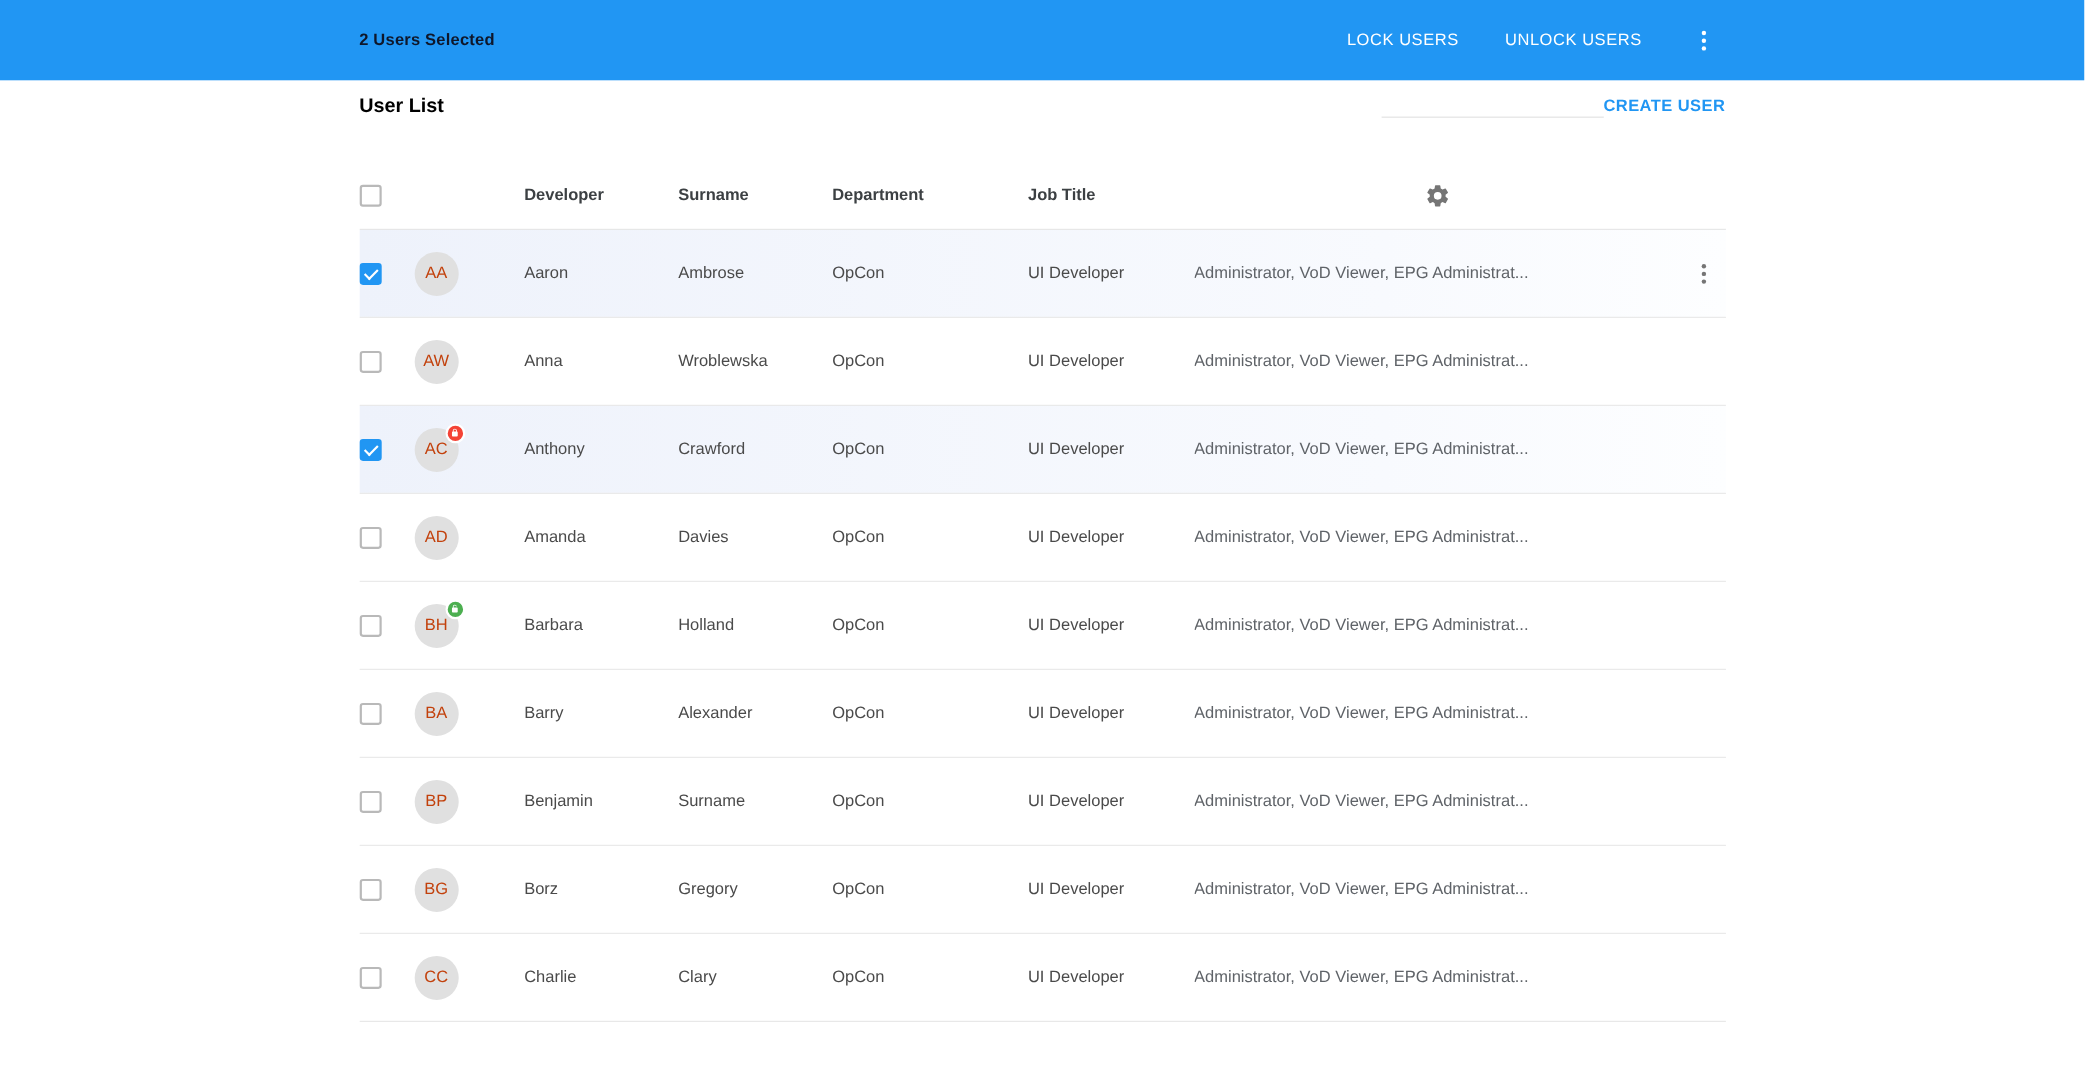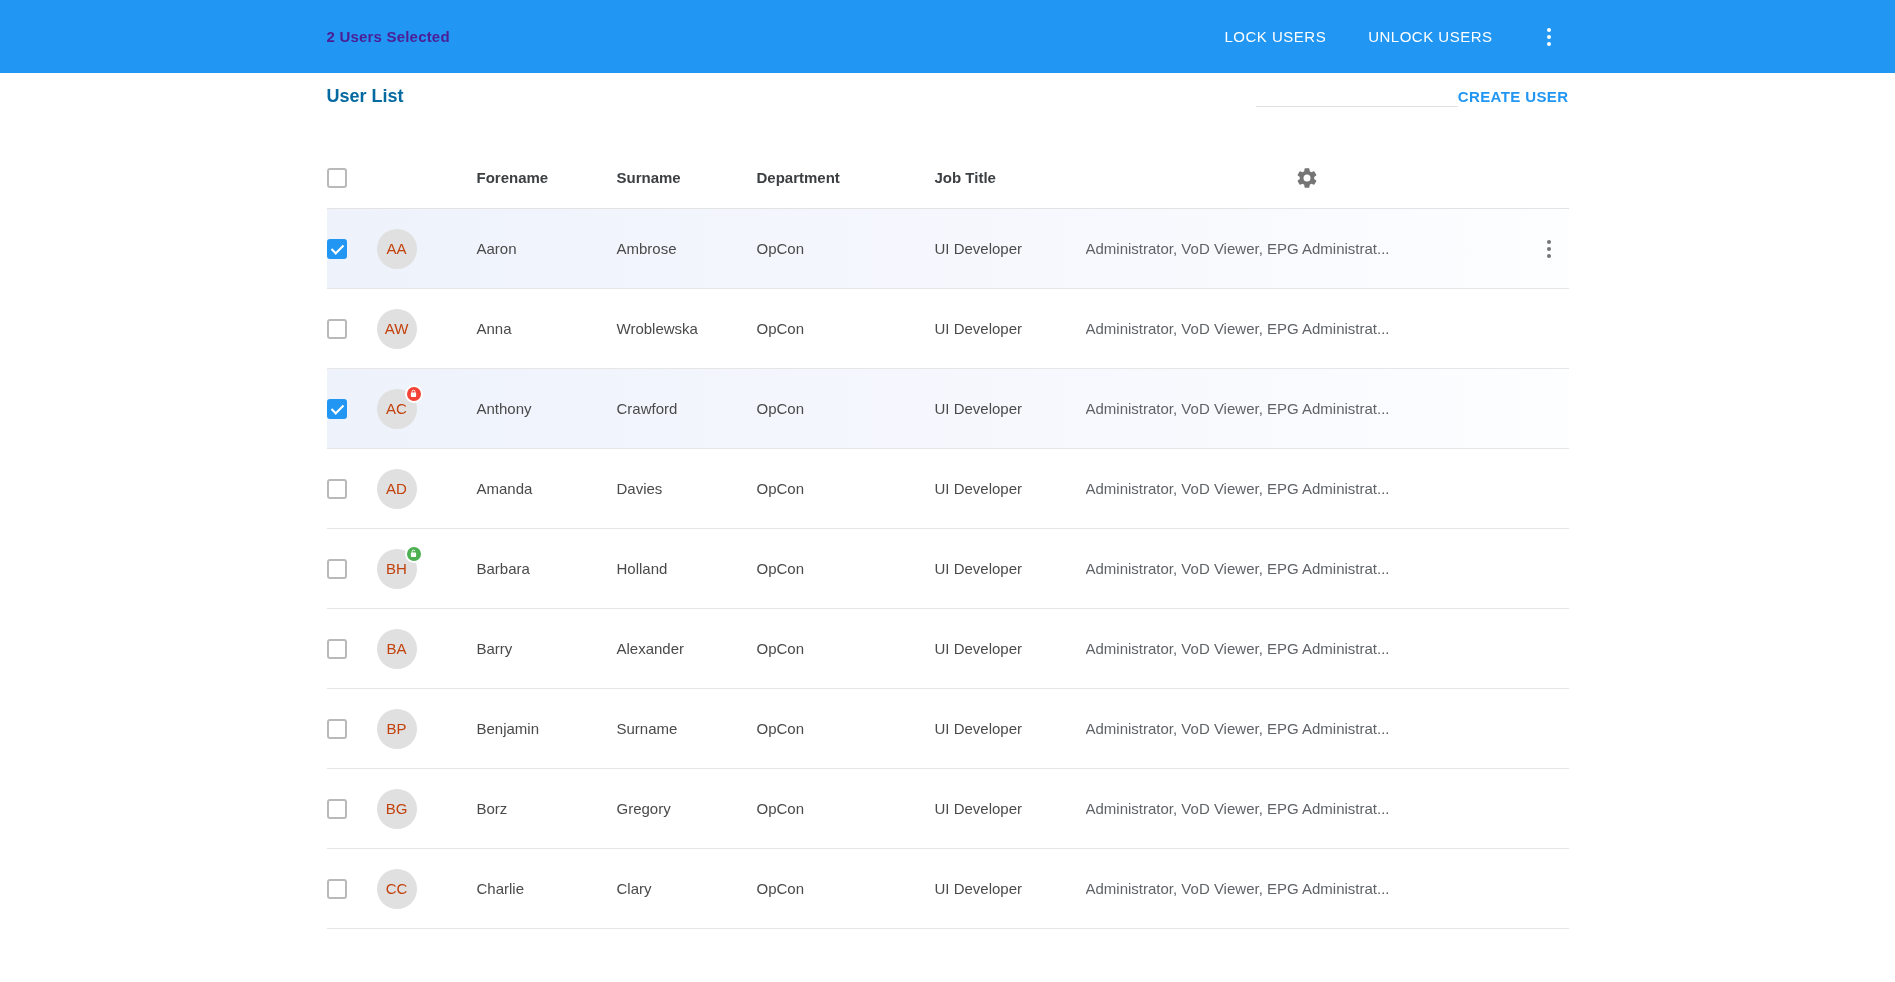--- a/index.html
+++ b/index.html
@@ -4,33 +4,33 @@
 <style>
   * { margin:0; padding:0; box-sizing:border-box; }
   html,body { width:1895px; height:982px; background:#ffffff; }
   body { font-family:"Liberation Sans", sans-serif; color:#424242; overflow:hidden; }
 
   .container { width:1242px; margin:0 auto; }
 
   
   .app-bar { height:73px; background:#2196F3; }
   .app-bar-inner { height:100%; display:flex; align-items:center; }
-  .selection-text { color:#4c1d95; font-size:15px; font-weight:700; letter-spacing:.2px; }
+  .selection-text { color:#0f172a; font-size:15px; font-weight:700; letter-spacing:.2px; }
   .app-bar-actions { margin-left:auto; display:flex; align-items:center; gap:30px; }
   .app-bar-btn { background:none; border:none; color:#ffffff; font-family:inherit;
                  font-size:15px; font-weight:400; letter-spacing:.5px; cursor:pointer; padding:8px 6px; }
   .icon-btn { background:none; border:none; cursor:pointer; width:40px; height:40px;
               display:flex; align-items:center; justify-content:center; border-radius:50%; }
   .kebab { display:flex; flex-direction:column; gap:3px; }
   .kebab i { width:4px; height:4px; border-radius:50%; background:#ffffff; display:block; }
   .kebab.gray i { background:#757575; }
 
   
   .page-header { display:flex; justify-content:space-between; align-items:flex-end; padding-top:4px; }
-  .page-title { font-size:18px; font-weight:700; color:#0369a1; line-height:22px; }
+  .page-title { font-size:18px; font-weight:700; color:#000000; line-height:22px; }
   .page-header-right { display:flex; flex-direction:row; align-items:flex-end; }
   .search-input { width:202px; height:30px; border:none; border-bottom:1px solid #e0e0e0;
                   outline:none; background:transparent; font-family:inherit; font-size:15px; color:#424242; }
   .create-user { background:none; border:none; color:#2196F3; font-family:inherit; font-size:15px;
                  font-weight:700; letter-spacing:.4px; cursor:pointer; margin-top:9px; padding:2px 0; }
 
   
   .table { margin-top:40px; }
   .trow { display:grid; grid-template-columns:40px 110px 140px 140px 178px 151px 1fr 40px;
           align-items:center; }
@@ -90,21 +90,21 @@
       <input class="search-input" type="text" value="" style="">
       <button class="create-user">CREATE USER</button>
     </div>
   </div>
 
   <div class="table">
 
     <div class="trow thead">
       <span class="checkbox"></span>
       <span></span>
-      <span class="th">Forename</span>
+      <span class="th">Developer</span>
       <span class="th">Surname</span>
       <span class="th">Department</span>
       <span class="th">Job Title</span>
       <button class="icon-btn menu-cell">
         <svg width="24" height="24" viewBox="0 0 24 24" fill="#757575">
           <path d="M19.14 12.94a7.07 7.07 0 0 0 0-1.88l2.03-1.58a.5.5 0 0 0 .12-.64l-1.92-3.32a.5.5 0 0 0-.61-.22l-2.39.96a7.03 7.03 0 0 0-1.62-.94l-.36-2.54a.5.5 0 0 0-.5-.42h-3.84a.5.5 0 0 0-.5.42l-.36 2.54c-.59.24-1.13.56-1.62.94l-2.39-.96a.5.5 0 0 0-.61.22L2.65 8.84a.5.5 0 0 0 .12.64l2.03 1.58a7.07 7.07 0 0 0 0 1.88l-2.03 1.58a.5.5 0 0 0-.12.64l1.92 3.32c.13.23.4.32.61.22l2.39-.96c.49.38 1.03.7 1.62.94l.36 2.54c.04.24.25.42.5.42h3.84c.25 0 .46-.18.5-.42l.36-2.54c.59-.24 1.13-.56 1.62-.94l2.39.96c.21.1.48.01.61-.22l1.92-3.32a.5.5 0 0 0-.12-.64l-2.03-1.58zM12 15.5a3.5 3.5 0 1 1 0-7 3.5 3.5 0 0 1 0 7z"></path>
         </svg>
       </button>
     </div>
 

